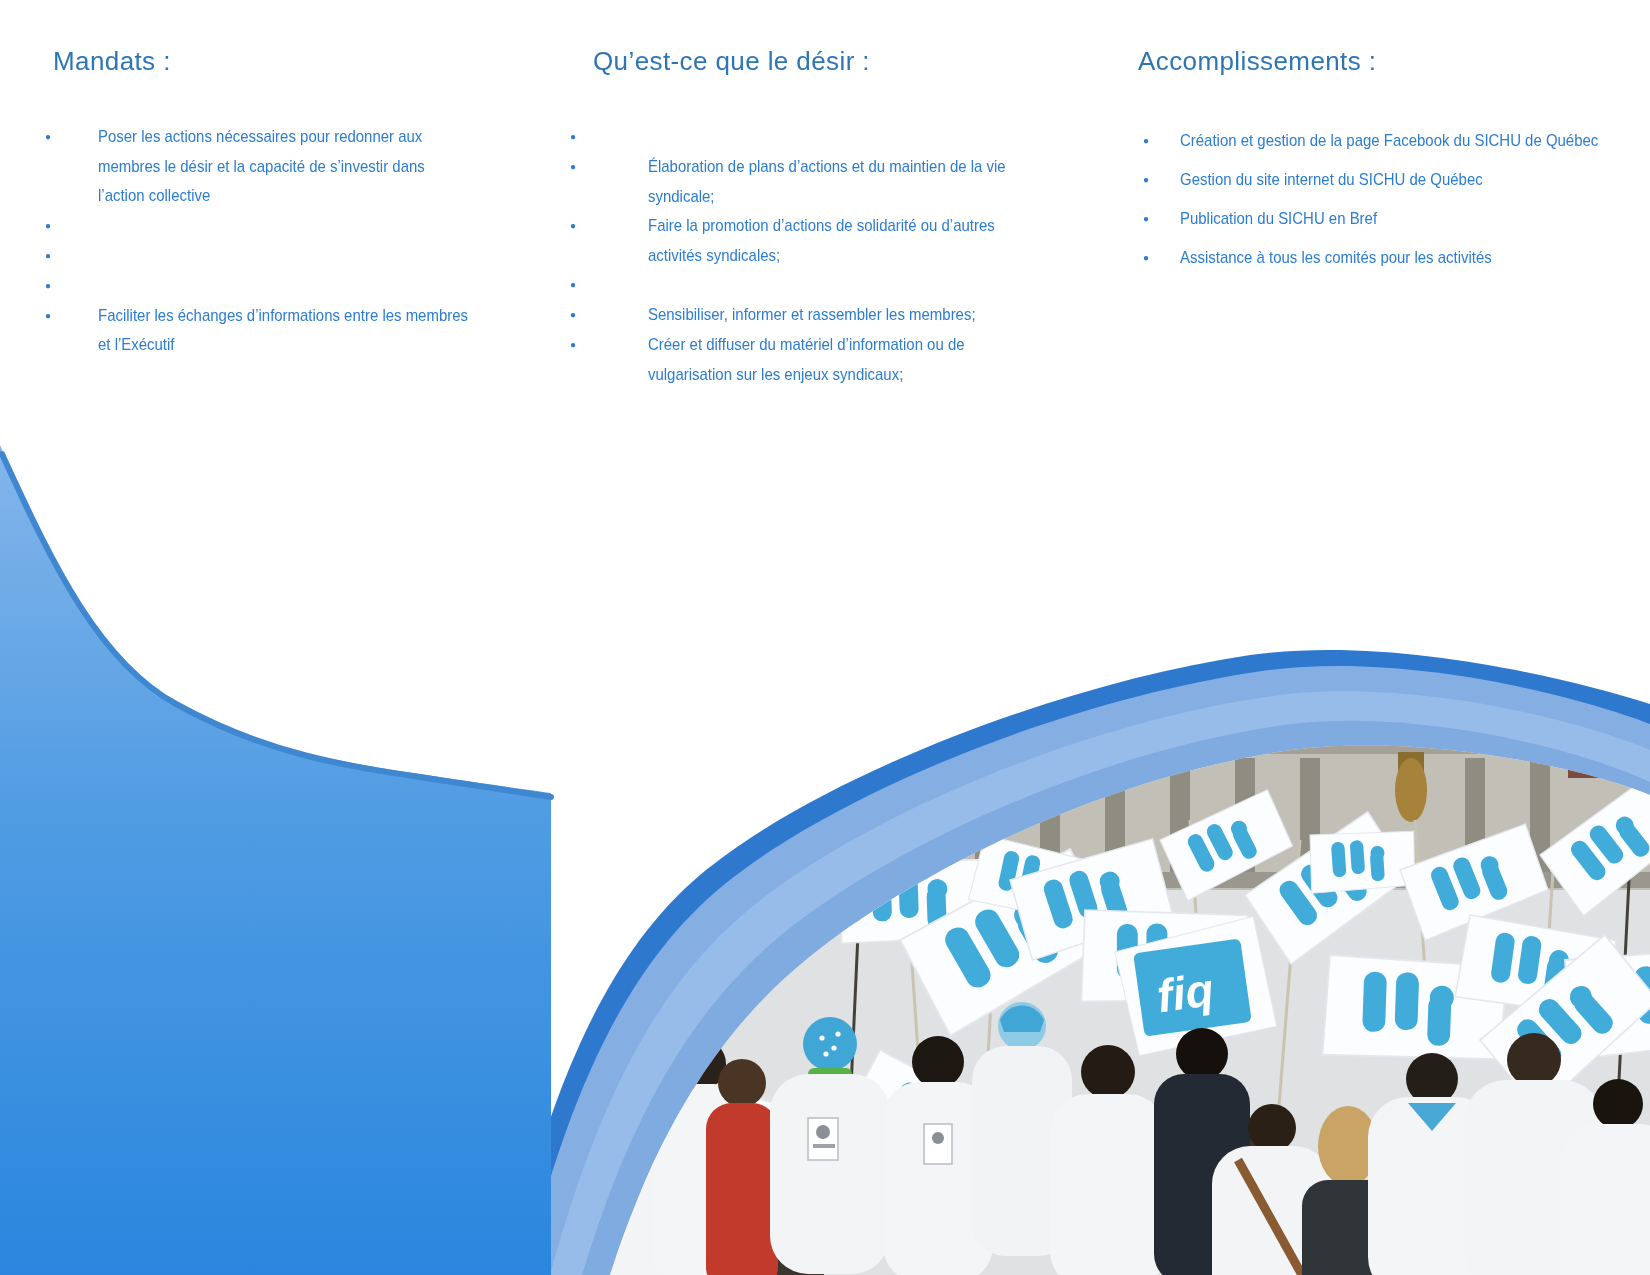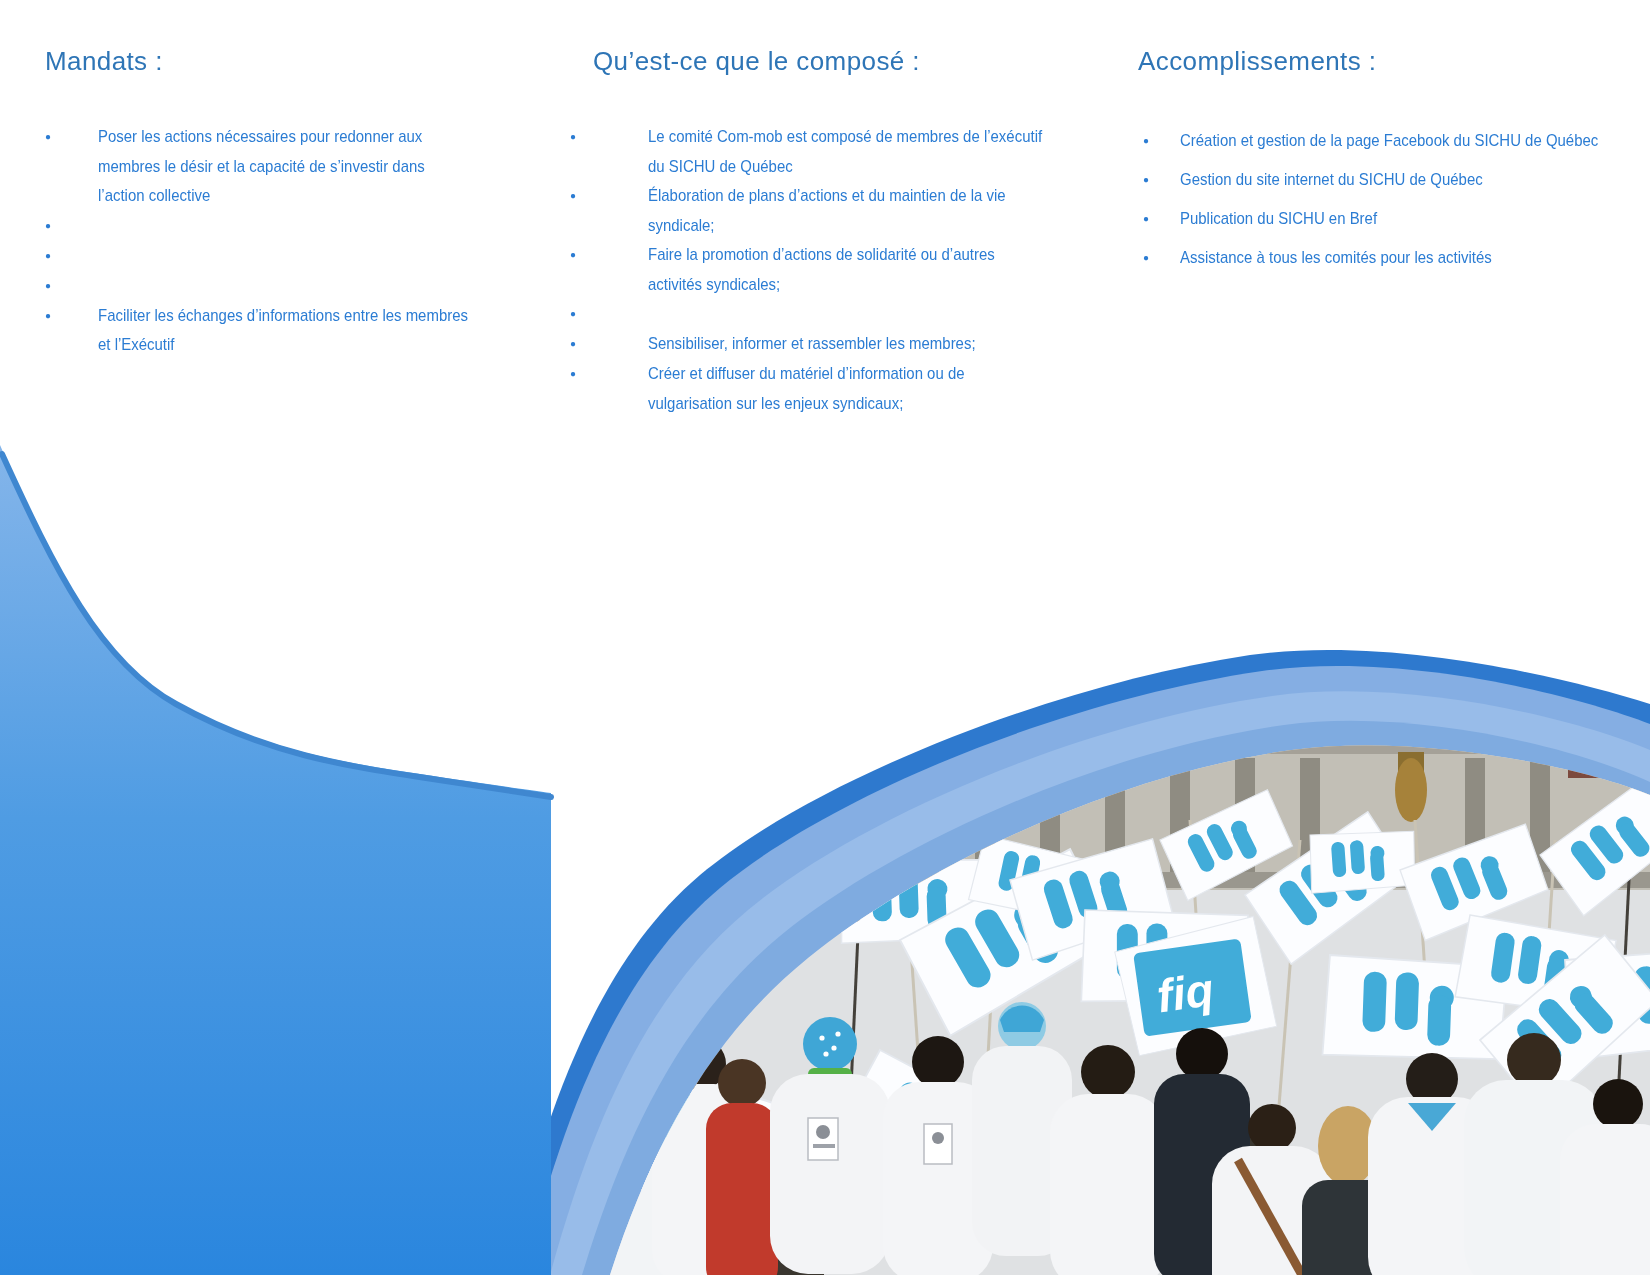--- a/index.html
+++ b/index.html
@@ -8,21 +8,21 @@
     background:#ffffff; font-family:"Liberation Sans", sans-serif;
   }
   .col { position:absolute; top:44px; }
   #col1 { left:45px; }
   #col2 { left:570px; }
   #col3 { left:1143px; }
   .title {
     font-size:26px; line-height:34px; color:var(--header-blue,#2E75B6);
     letter-spacing:0.4px; white-space:nowrap;
   }
-  #col1 .title { margin-left:0; }
+  #col1 .title { margin-left:8px; }
   #col2 .title { margin-left:23px; }
   #col3 .title { margin-left:-5px; }
   .list { margin-top:44px; }
   #col3 .list { margin-top:48px; }
   .item { display:flex; align-items:flex-start; }
   #col3 .item { margin-bottom:9px; }
   .dot {
     flex:0 0 auto; font-size:10px; line-height:30px;
     color:var(--body-blue,#2B7CD3);
   }
@@ -242,28 +242,24 @@
           <span class="dot">●</span>
           <div class="lines">
             <div class="line">Faciliter les échanges d’informations entre les membres</div>
             <div class="line">et l’Exécutif</div>
           </div>
         </div>
       </div>
   </div>
 
   <div class="col" id="col2">
-    <div class="title">Qu’est-ce que le composé :</div>
+    <div class="title">Qu’est-ce que le désir :</div>
     <div class="list">
         <div class="item">
           <span class="dot">●</span>
-          <div class="lines">
-            <div class="line">Le comité Com-mob est composé de membres de l’exécutif</div>
-            <div class="line">du SICHU de Québec</div>
-          </div>
         </div>
         <div class="item">
           <span class="dot">●</span>
           <div class="lines">
             <div class="line">Élaboration de plans d’actions et du maintien de la vie</div>
             <div class="line">syndicale;</div>
           </div>
         </div>
         <div class="item">
           <span class="dot">●</span>

